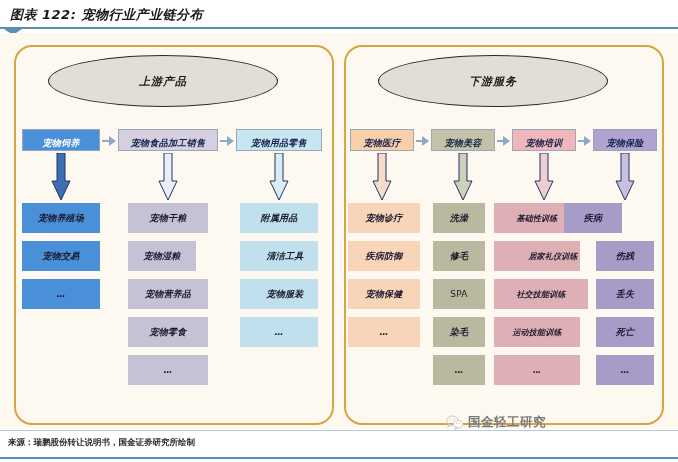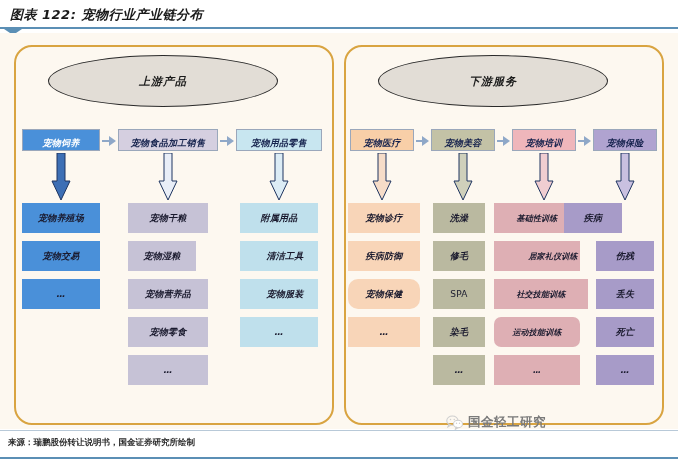--- a/index.html
+++ b/index.html
@@ -292,21 +292,21 @@
       <polygon points="6,0 14,0 14,28 19,28 10,47 1,28 6,28" fill="#c9c0e0" stroke="#1f3560" stroke-width="1"></polygon>
     </svg>
   </div>
 
   <div class="item-box" style="left:348px; top:170px; width:72px; background:#f8d5b8;">
     <span>宠物诊疗</span>
     </div>
   <div class="item-box" style="left:348px; top:208px; width:72px; background:#f8d5b8;">
     <span>疾病防御</span>
     </div>
-  <div class="item-box" style="left:348px; top:246px; width:72px; background:#f8d5b8;border-radius:10px;">
+  <div class="item-box" style="left:348px; top:246px; width:72px; background:#f8d5b8;">
     <span>宠物保健</span>
     </div>
   <div class="item-box" style="left:348px; top:284px; width:72px; background:#f8d5b8;">
     <span>…</span>
     </div>
 
   <div class="item-box" style="left:433px; top:170px; width:52px; background:#bab9a0;">
     <span>洗澡</span>
     </div>
   <div class="item-box" style="left:433px; top:208px; width:52px; background:#bab9a0;">
@@ -324,21 +324,21 @@
 
   <div class="item-box small" style="left:494px; top:170px; width:86px; background:#deafb4;">
     <span>基础性训练</span>
     </div>
   <div class="item-box small" style="left:494px; top:208px; width:86px; background:#deafb4;padding-left:32px;">
     <span>居家礼仪训练</span>
     </div>
   <div class="item-box small" style="left:494px; top:246px; width:94px; background:#deafb4;">
     <span>社交技能训练</span>
     </div>
-  <div class="item-box small" style="left:494px; top:284px; width:86px; background:#deafb4;border-radius:7px;">
+  <div class="item-box small" style="left:494px; top:284px; width:86px; background:#deafb4;">
     <span>运动技能训练</span>
     </div>
   <div class="item-box small" style="left:494px; top:322px; width:86px; background:#deafb4;">
     <span>…</span>
     </div>
 
   <div class="item-box" style="left:564px; top:170px; width:58px; background:#a79bc8;">
     <span>疾病</span>
     </div>
   <div class="item-box" style="left:596px; top:208px; width:58px; background:#a79bc8;">

